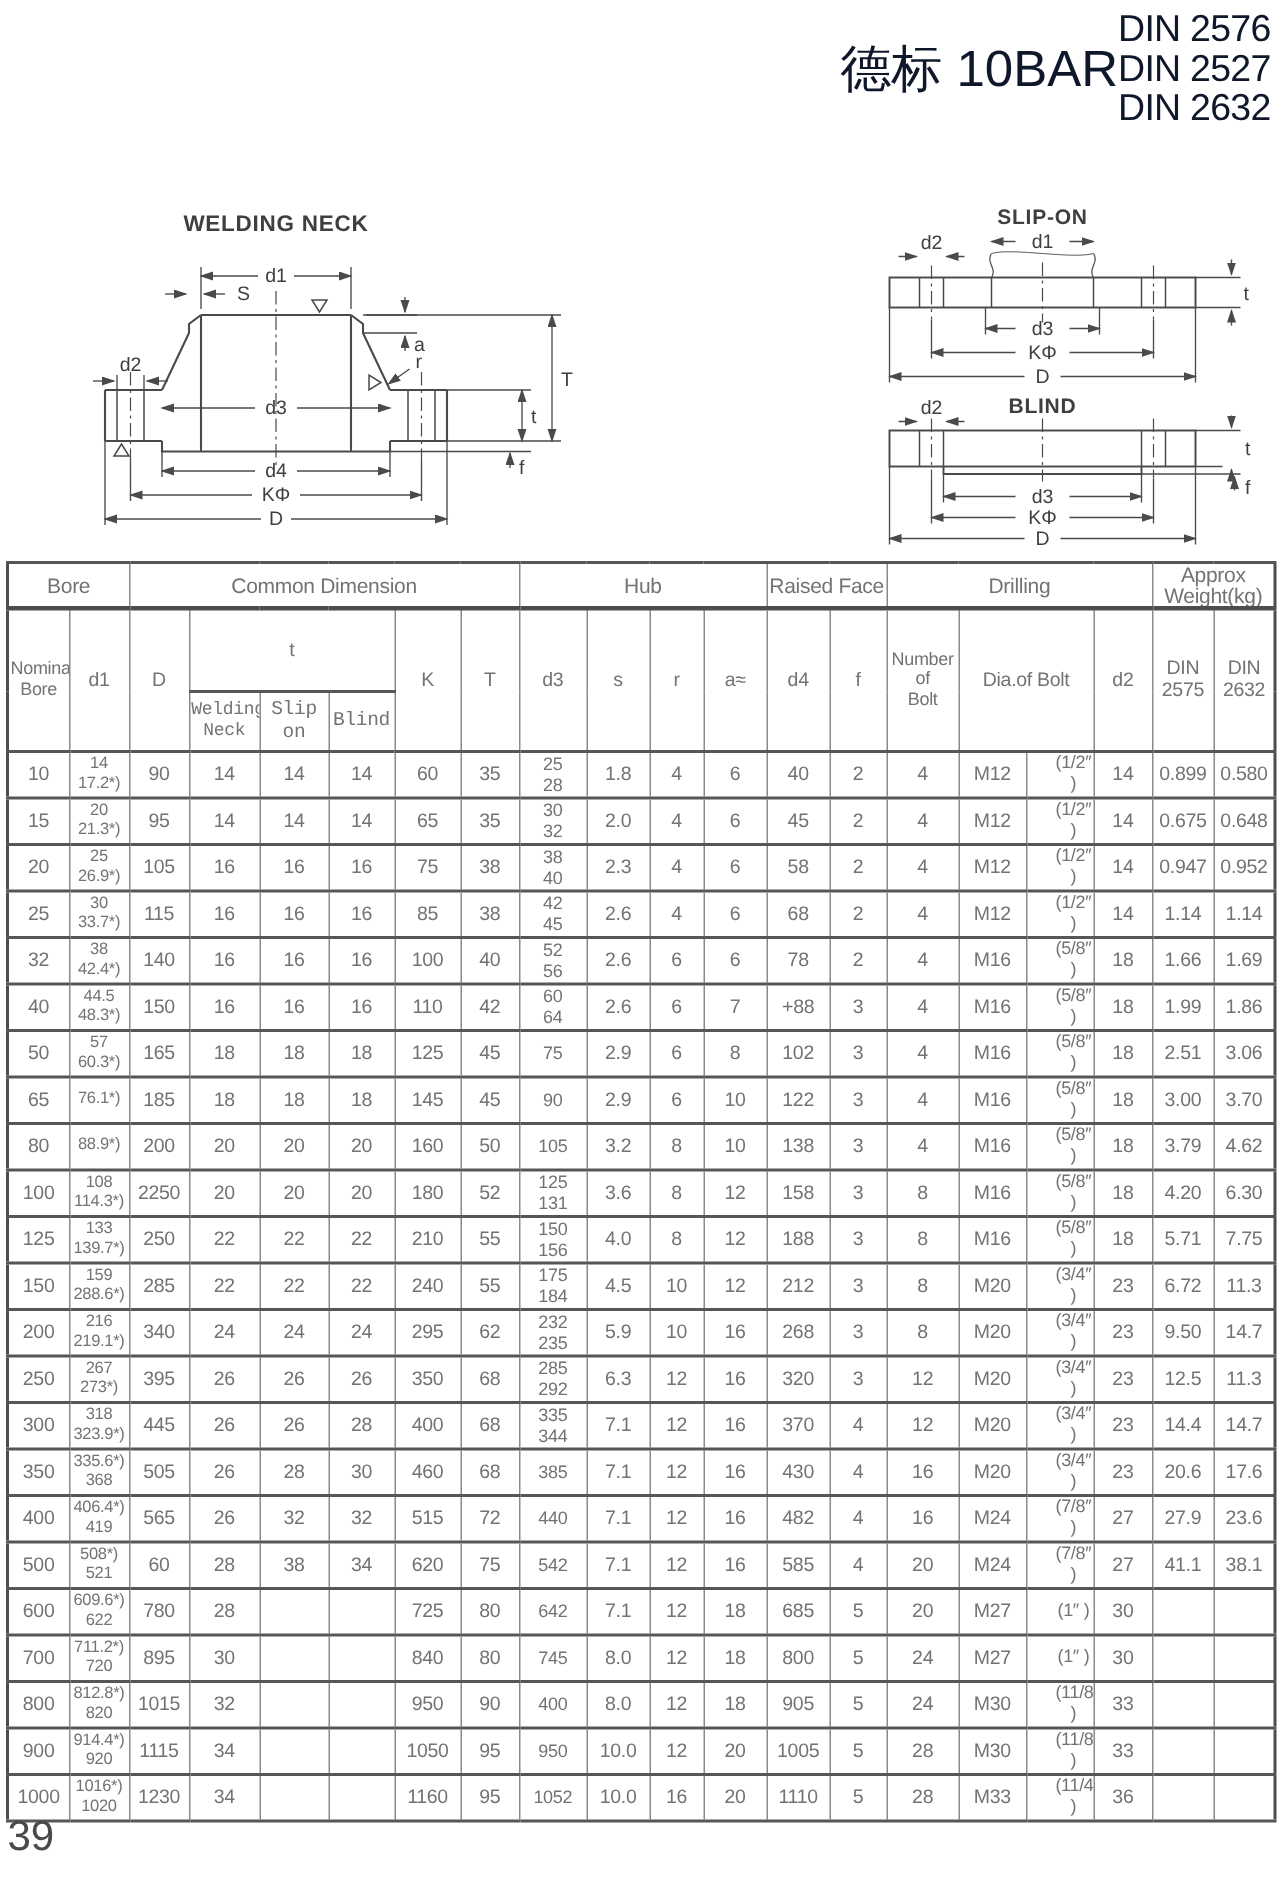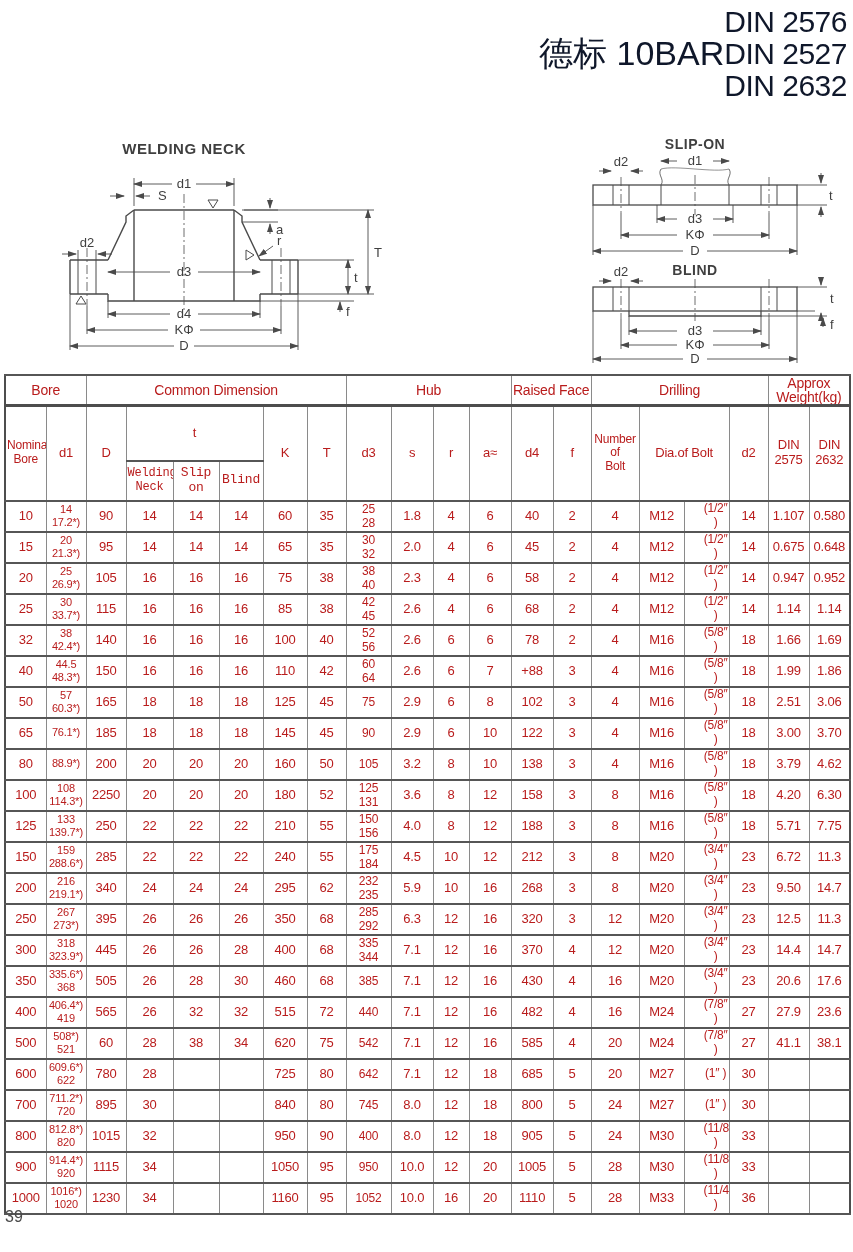--- a/index.html
+++ b/index.html
@@ -17,48 +17,48 @@
   }
   .logo-tagline {
     font-size:25px; font-weight:bold; font-style:italic;
     color:#35b5e9; letter-spacing:-1px; margin-top:-2px;
   }
   .stdblock {
     position:absolute; right:6px; top:6px;
     display:flex; align-items:center; color:#0f172a;
   }
   .std-cn { font-size:34px; letter-spacing:0; white-space:nowrap; }
-  .std-din { font-size:30px; line-height:1.06; letter-spacing:-0.5px; text-align:right; }
+  .std-din { font-size:25px; line-height:1.06; letter-spacing:-0.5px; text-align:right; }
   
   .diag { position:absolute; }
   .diag svg text { font-family:"Liberation Sans", sans-serif; fill:#3f3f3f; }
   .dg-title { font-size:15px; font-weight:bold; letter-spacing:0.5px; }
   .dg-lbl  { font-size:13px; }
   
   .tblwrap { position:absolute; left:4px; top:374px; width:845px; }
   table {
     border-collapse:collapse; width:845px; table-layout:fixed;
-    font-size:13px; letter-spacing:-0.2px; color:#b91c1c;
+    font-size:13px; letter-spacing:-0.2px; color:#737373;
   }
   th, td {
     border-left:1px solid #8a8a8a; border-right:1px solid #8a8a8a;
     border-top:2px solid #565656; border-bottom:2px solid #565656;
     text-align:center; vertical-align:middle;
     white-space:pre-line; padding:0 1px; font-weight:normal;
     overflow:hidden; line-height:1.15;
   }
   table { border:2px solid #4d4d4d; }
   tr.grow th { height:28px; font-size:14px; border-bottom:3px solid #4d4d4d; line-height:1.0; }
   tr.sub1 th { height:55px; }
   tr.sub2 th { height:40px;font-family:Liberation Mono, monospace; }
   tbody td { height:31px; }
   tbody td:nth-child(2) { font-size:11px; line-height:1.2; }   
   tbody td:nth-child(9) { font-size:12px; line-height:1.2; }   
   tbody td:nth-child(17){ font-size:12px;padding-left:19px; }                    
-  .pageno { position:absolute; left:5px; top:1208px; font-size:16px; color:#4a4a4a; letter-spacing:0; }
+  .pageno { position:absolute; left:5px; top:1208px; font-size:28px; color:#4a4a4a; letter-spacing:0; }
 </style>
 </head>
 <body>
 
 <div class="logo">
 </div>
 
 <div class="stdblock">
   <div class="std-cn">德标 10BAR</div>
   <div class="std-din">
@@ -297,21 +297,21 @@
 28</td>
           <td>1.8</td>
           <td>4</td>
           <td>6</td>
           <td>40</td>
           <td>2</td>
           <td>4</td>
           <td>M12</td>
           <td>(1/2″ )</td>
           <td>14</td>
-          <td>1.107</td>
+          <td>0.899</td>
           <td>0.580</td>
         </tr>
         <tr>
           <td>15</td>
           <td>20
 21.3*)</td>
           <td>95</td>
           <td>14</td>
           <td>14</td>
           <td>14</td>

